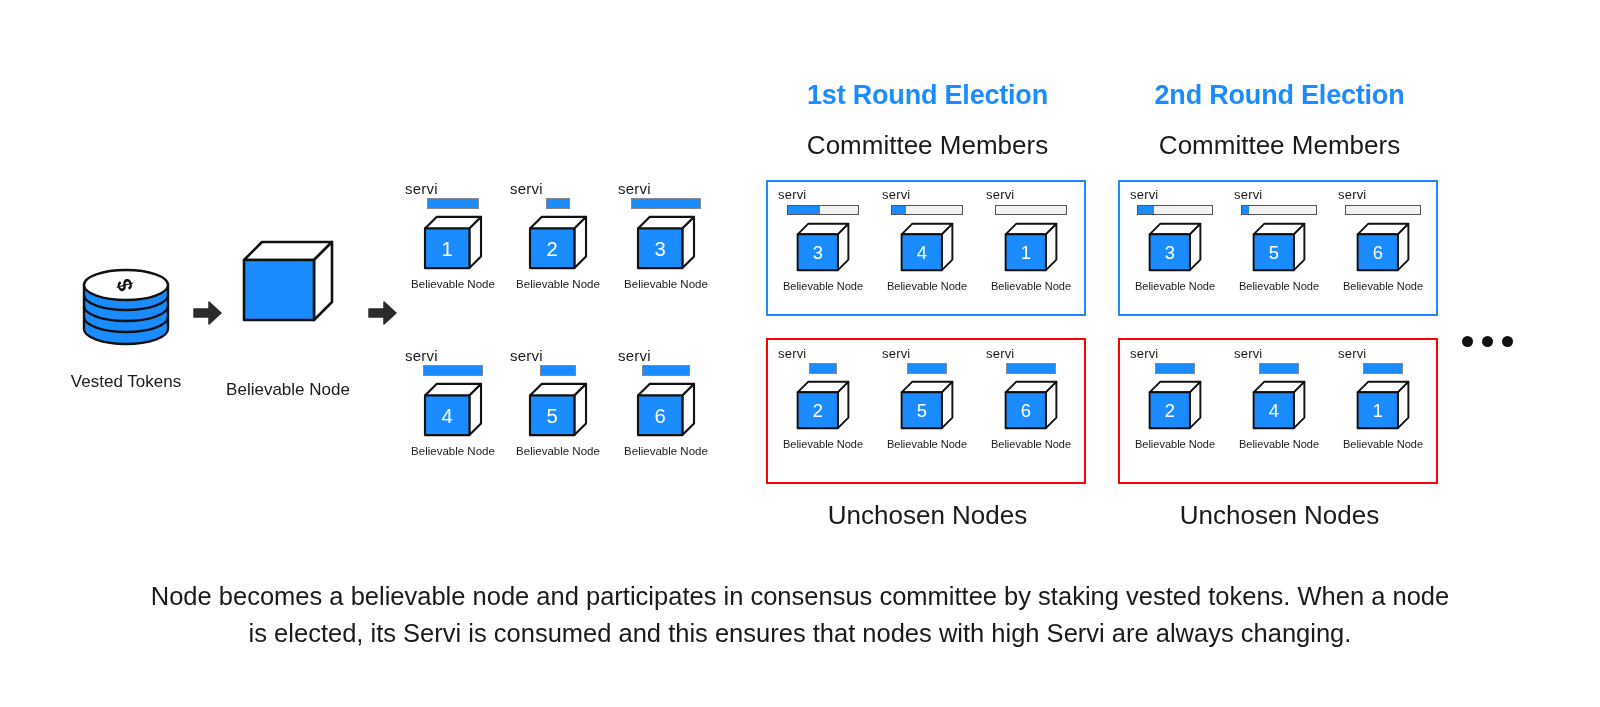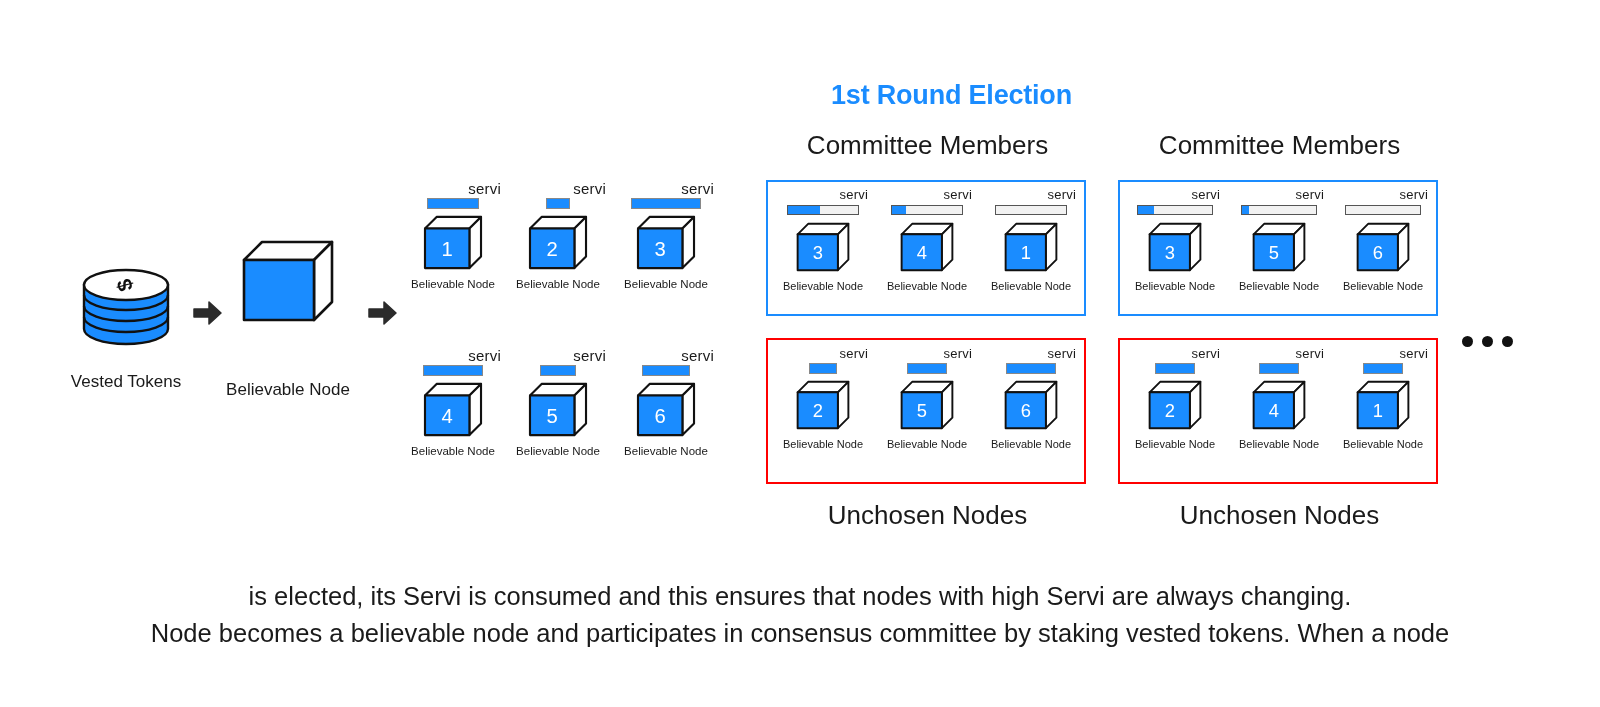--- a/index.html
+++ b/index.html
@@ -35,21 +35,21 @@
   .flow-arrow { position: absolute; width: 34px; height: 30px; }
   .flow-arrow svg { display: block; }
 
   
   .big-cube { position: absolute; width: 96px; height: 90px; }
   .big-cube svg { display: block; }
 
   
   .node { position: absolute; width: 100px; }
   .node .servi-label {
-    font-size: 15px; color: #1a1a1a; text-align: right;
+    font-size: 15px; color: #1a1a1a; text-align: left;
     line-height: 17px; letter-spacing: 0.2px;
   }
   .node .servi-bar {
     margin: 2px auto 0; height: 9px; position: relative;
   }
   .node .servi-bar .fill {
     position: absolute; left: 0; top: 0; bottom: 0;
     background: #1a8cff;
   }
   .node .servi-bar.framed {
@@ -124,40 +124,41 @@
   <div class="stage-caption" style="left:188px; top:380px; width:200px;">Believable Node</div>
 
   <div class="flow-arrow" style="left:365px; top:298px;">
     <svg width="34" height="30" viewBox="0 0 34 30">
       <path d="M4,11 L19,11 L19,4 L31,15 L19,26 L19,19 L4,19 Z" fill="#2b2b2b" stroke="#2b2b2b" stroke-width="1.5" stroke-linejoin="round"></path>
     </svg>
   </div>
 
   <div></div>
 
-  <div class="round-title" style="left:794px; top:80px; width:315px;">1st Round Election</div>
+  <div class="round-title" style="left:770px; top:80px; width:315px;">1st Round Election</div>
   <div class="group-label" style="left:770px; top:130px; width:315px;">Committee Members</div>
   <div class="election-box committee" style="left:766px; top:180px; width:320px; height:136px;"></div>
   <div class="election-box unchosen" style="left:766px; top:338px; width:320px; height:146px;"></div>
   <div class="group-label" style="left:770px; top:500px; width:315px;">Unchosen Nodes</div>
 
+  <div class="round-title" style="left:1122px; top:80px; width:315px;">2nd Round Election</div>
   <div class="group-label" style="left:1122px; top:130px; width:315px;">Committee Members</div>
   <div class="election-box committee" style="left:1118px; top:180px; width:320px; height:136px;"></div>
   <div class="election-box unchosen" style="left:1118px; top:338px; width:320px; height:146px;"></div>
   <div class="group-label" style="left:1122px; top:500px; width:315px;">Unchosen Nodes</div>
 
   <div class="ellipsis" style="left:1462px; top:336px;">
     <span class="dot"></span>
     <span class="dot"></span>
     <span class="dot"></span>
   </div>
 
   <div class="description" style="left:60px; top:578px; width:1480px;">
+    <div>Node becomes a believable node and participates in consensus committee by staking vested tokens. When a node</div>
     <div>is elected, its Servi is consumed and this ensures that nodes with high Servi are always changing.</div>
-    <div>Node becomes a believable node and participates in consensus committee by staking vested tokens. When a node</div>
   </div>
 
 <div class="node" style="left: 405px; top: 180px; width: 96px;">
       <div class="servi-label">servi</div>
       <div class="servi-bar plain" style="width: 50px; height: 9px;">
         <div class="fill" style="width: 100%;"></div>
       </div>
       <div class="cube-wrap" style="width: 62px;"><svg width="62" height="57" viewBox="0 0 64 59">
           <g stroke="#111" stroke-width="2.2" stroke-linejoin="round">
             <polygon points="3,15 15,3 61,3 49,15" fill="#ffffff"></polygon>

